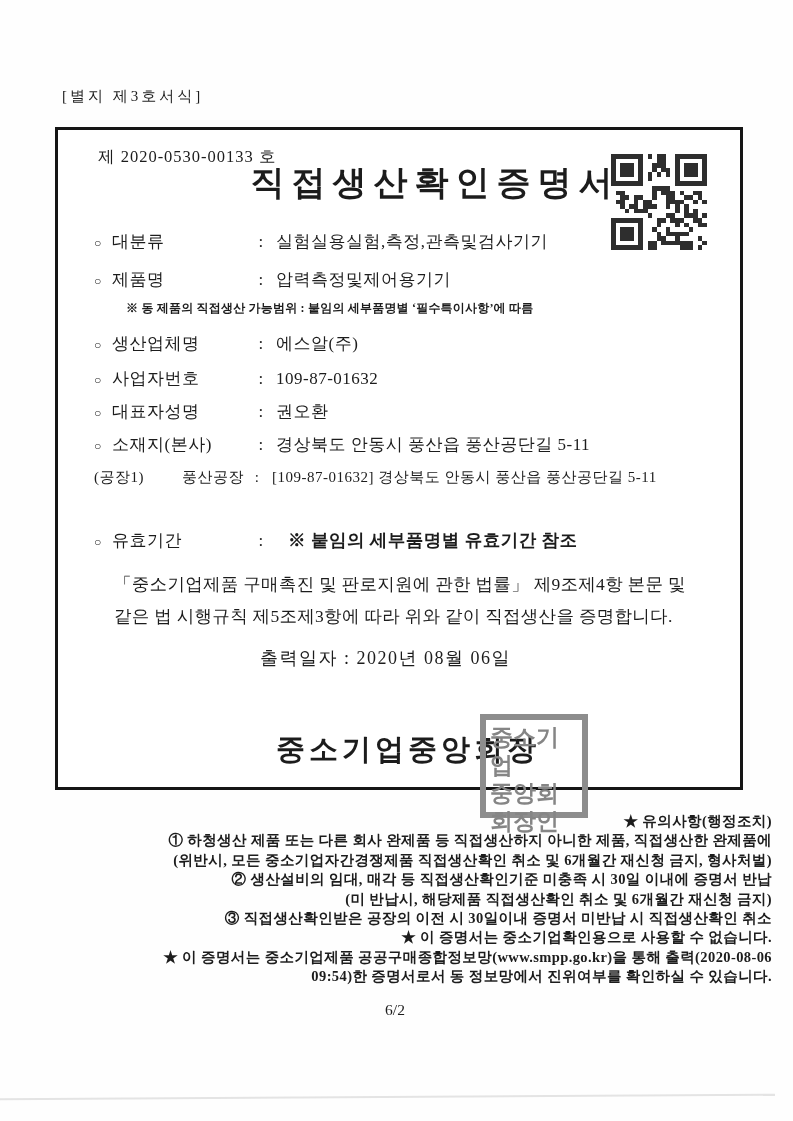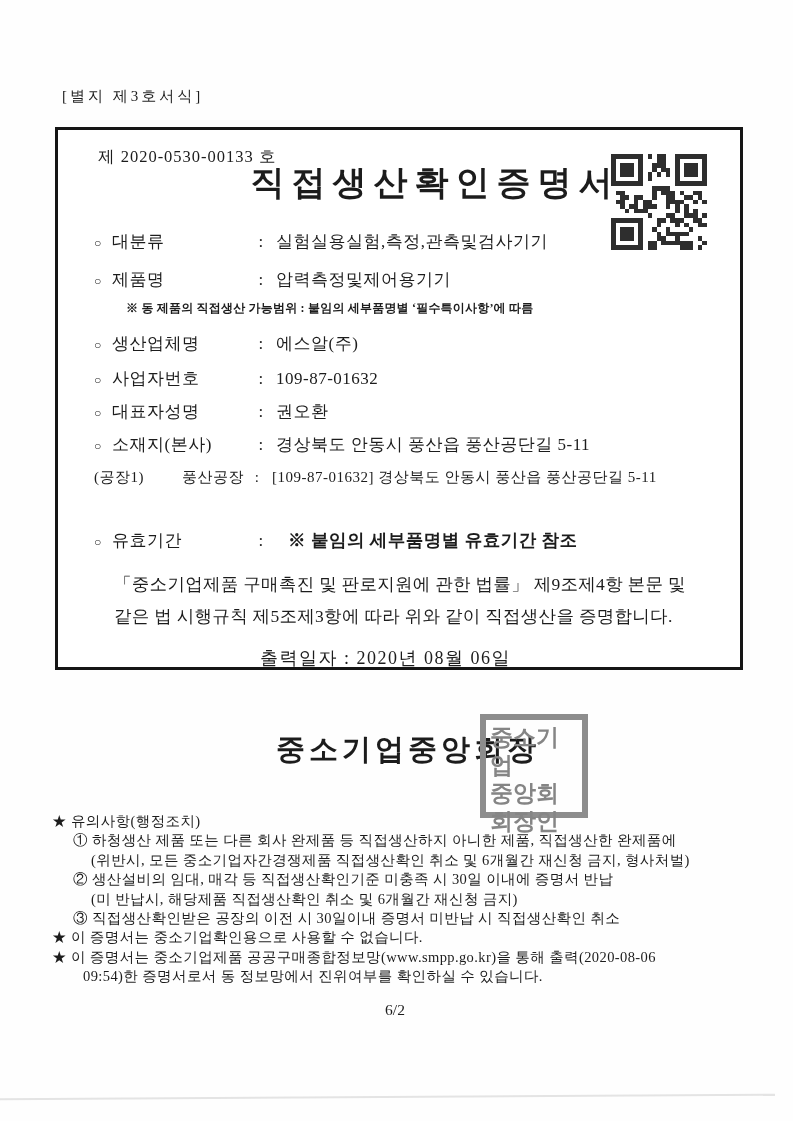--- a/index.html
+++ b/index.html
@@ -8,21 +8,21 @@
     font-family:"Liberation Serif","DejaVu Serif",serif;color:#1c1c1c;
     overflow:hidden;
   }
   .abs{position:absolute;}
 
   
   .form-label{left:62px;top:87px;font-size:15px;letter-spacing:3px;}
 
   
   .cert-box{
-    left:55px;top:127px;width:688px;height:543px;
+    left:55px;top:127px;width:688px;height:663px;
     border:3px solid #151515;box-sizing:border-box;background:#fff;
   }
   .doc-number{left:40px;top:16px;font-size:16.5px;letter-spacing:1px;}
   .cert-title{
     left:0;top:30px;width:100%;text-align:center;
     font-size:34px;font-weight:bold;letter-spacing:7px;white-space:nowrap;margin-left:36px;
   }
   .qr{left:553px;top:24px;width:96px;height:96px;}
 
   
@@ -56,21 +56,21 @@
     padding:3px 4px;
   }
   .stamp .srow{
     display:flex;justify-content:space-between;
     font-weight:bold;color:#858585;font-size:23px;line-height:28px;
     font-family:"Liberation Sans","DejaVu Sans",sans-serif;
     transform:scaleY(1.02);
   }
 
   
-  .notes{left:52px;top:812px;width:720px;font-size:14.5px;font-weight:normal;line-height:19.4px;letter-spacing:0.4px;}
+  .notes{left:52px;top:812px;width:720px;font-size:14.5px;font-weight:bold;line-height:19.4px;letter-spacing:0.4px;text-align:right;}
   .notes div{white-space:nowrap;}
   .ind0{padding-left:0;}
   .ind1{padding-left:21px;}
   .ind2{padding-left:46px;}
   .ind3{padding-left:39px;}
   .ind4{padding-left:31px;}
 
   .page-number{left:0;top:1001px;width:790px;text-align:center;font-size:15.5px;}
 
   .scan-line{left:0;top:1096px;width:775px;height:2px;background:#e4e4e4;transform:rotate(-0.35deg);}

